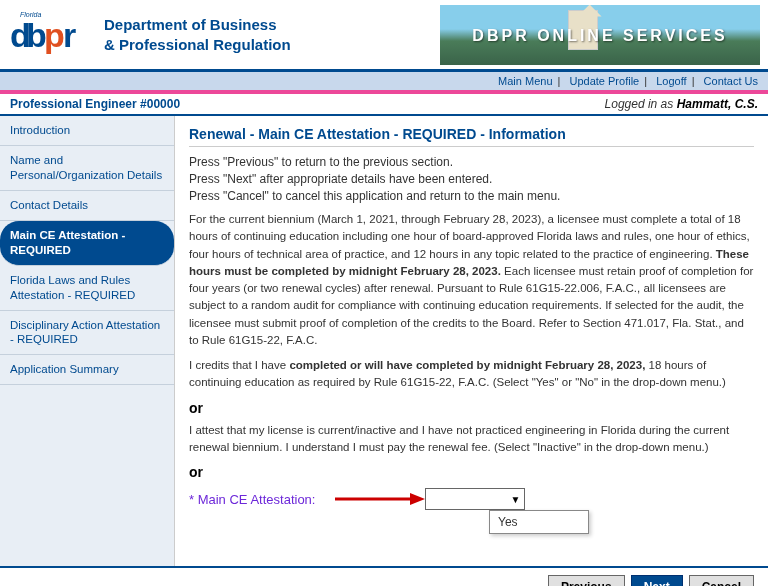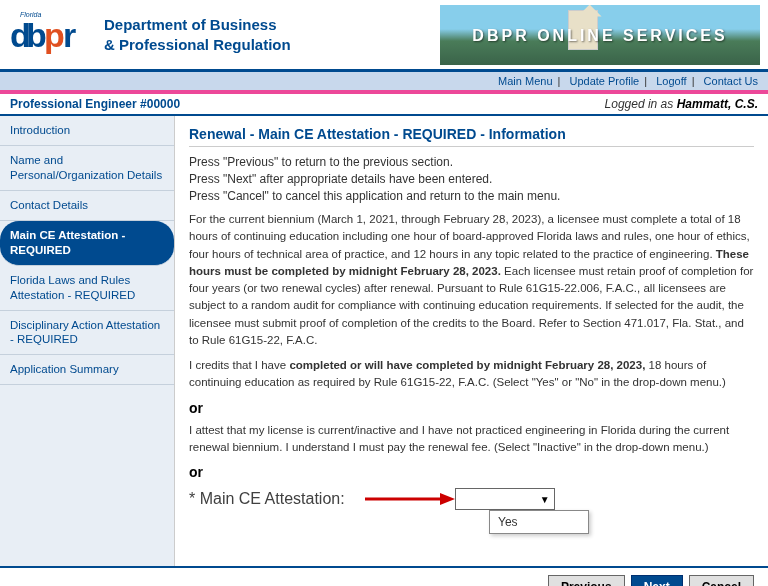--- a/index.html
+++ b/index.html
@@ -36,21 +36,21 @@
     
     .content { flex: 1; padding: 10px 14px; overflow-y: auto; background: #fff; position: relative; }
     .content-title { font-size: 14px; font-weight: bold; color: #004a8f; margin-bottom: 8px; border-bottom: 1px solid #ccc; padding-bottom: 4px; }
     .instruction-line { font-size: 12px; color: #333; margin-bottom: 3px; }
     .main-text { font-size: 11.5px; color: #333; line-height: 1.5; margin-bottom: 8px; }
     .main-text strong { font-weight: bold; }
     .or-label { font-weight: bold; font-size: 14px; margin: 6px 0; }
 
     
     .attestation-row { display: flex; align-items: center; margin-top: 8px; font-size: 12px; }
-    .attestation-label { color: #404040; font-size: 16px; white-space: nowrap; }
+    .attestation-label { color: #6d28d9; font-size: 13px; white-space: nowrap; }
     .arrow-container { display: flex; align-items: center; margin-left: 20px; }
     .dropdown-option { padding: 4px 8px; font-size: 12px; cursor: pointer; color: #333; }
     .dropdown-trigger { display: flex; align-items: center; border: 1px solid #666; background: #fff; width: 100px; height: 22px; padding: 0 4px; justify-content: space-between; cursor: pointer; }
 
     
     .bottom-bar { background: #fff; border-top: 2px solid #004a8f; padding: 6px 14px; display: flex; justify-content: flex-end; gap: 6px; align-items: center; height: 40px; }
     .btn { padding: 4px 12px; font-size: 12px; cursor: pointer; border: 1px solid #666; background: #e0e0e0; color: #000; font-weight: bold; }
     .btn-primary { background: #004a8f; color: #fff; border-color: #003070; }
   </style>
 </head>

